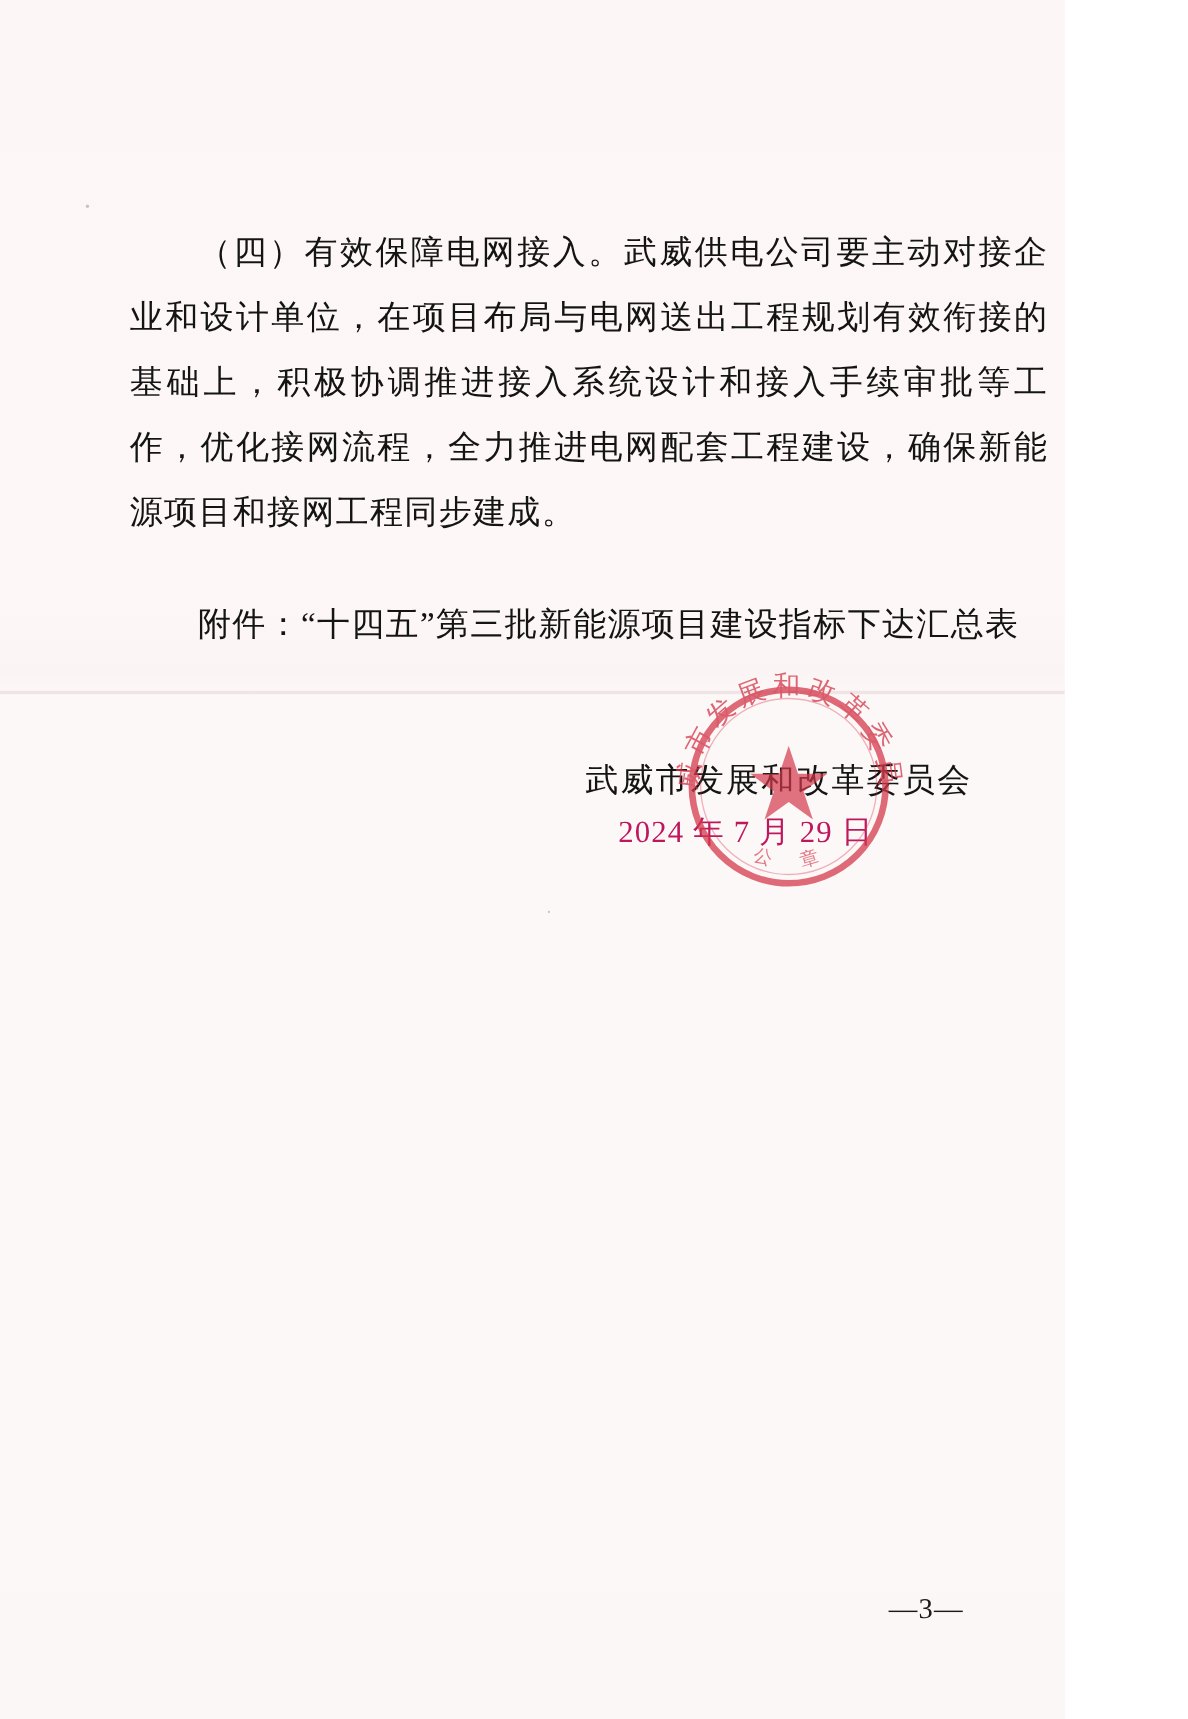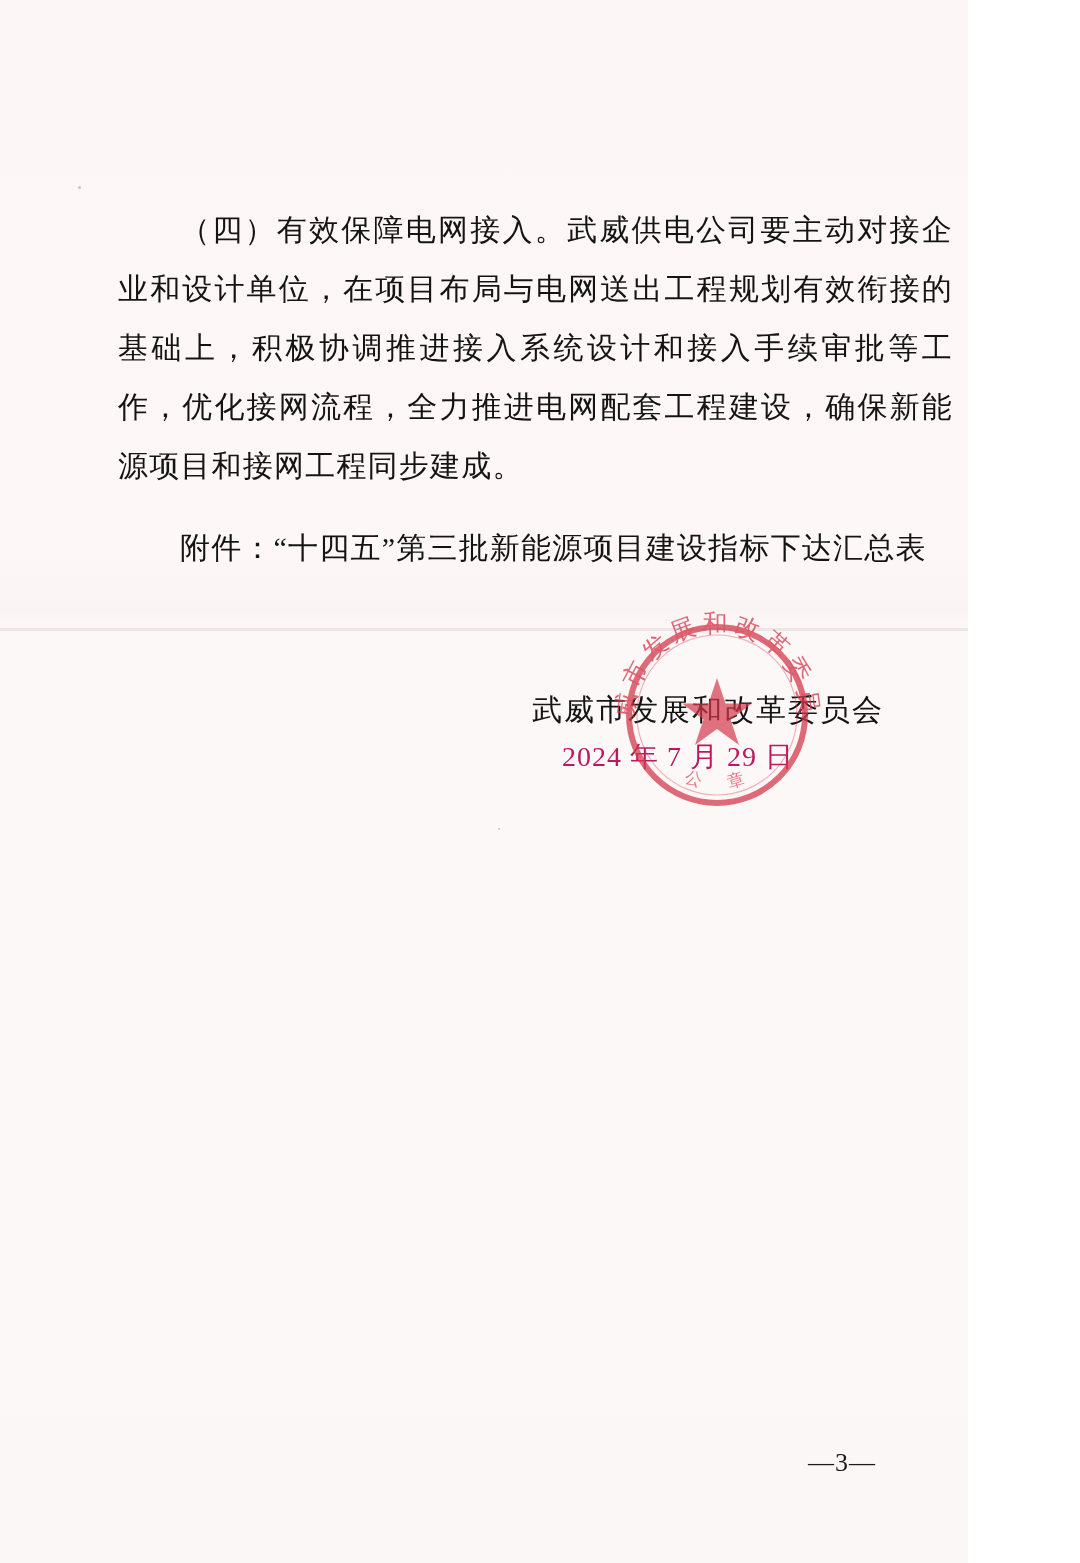--- a/index.html
+++ b/index.html
@@ -53,21 +53,21 @@
     font-size: 30px;
     line-height: 59px;
     letter-spacing: 1.2px;
     text-align: justify;
     text-indent: 62px;
     color: #141414;
   }
   .attachment-line {
     position: absolute;
     left: 118px;
-    top: 492px;
+    top: 512px;
     width: 835px;
     font-size: 30px;
     line-height: 52px;
     letter-spacing: 1.2px;
     text-indent: 62px;
     color: #141414;
   }
   .signature-block {
     position: absolute;
     left: 520px;

